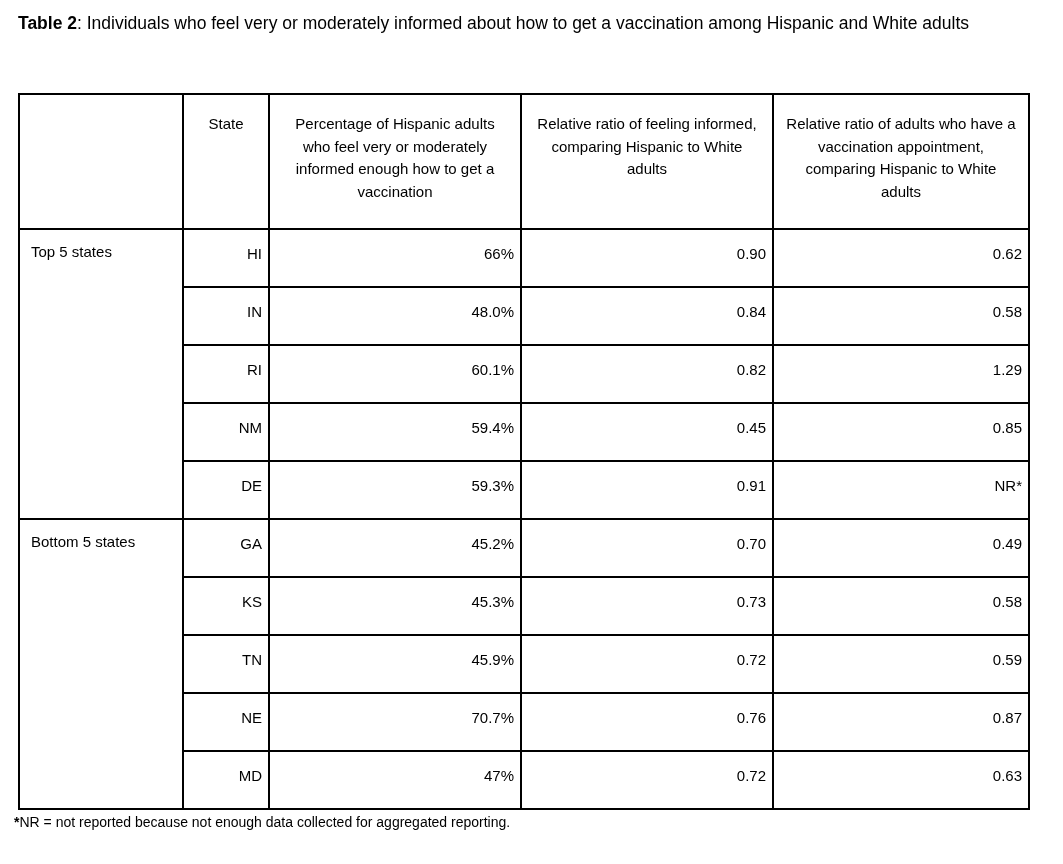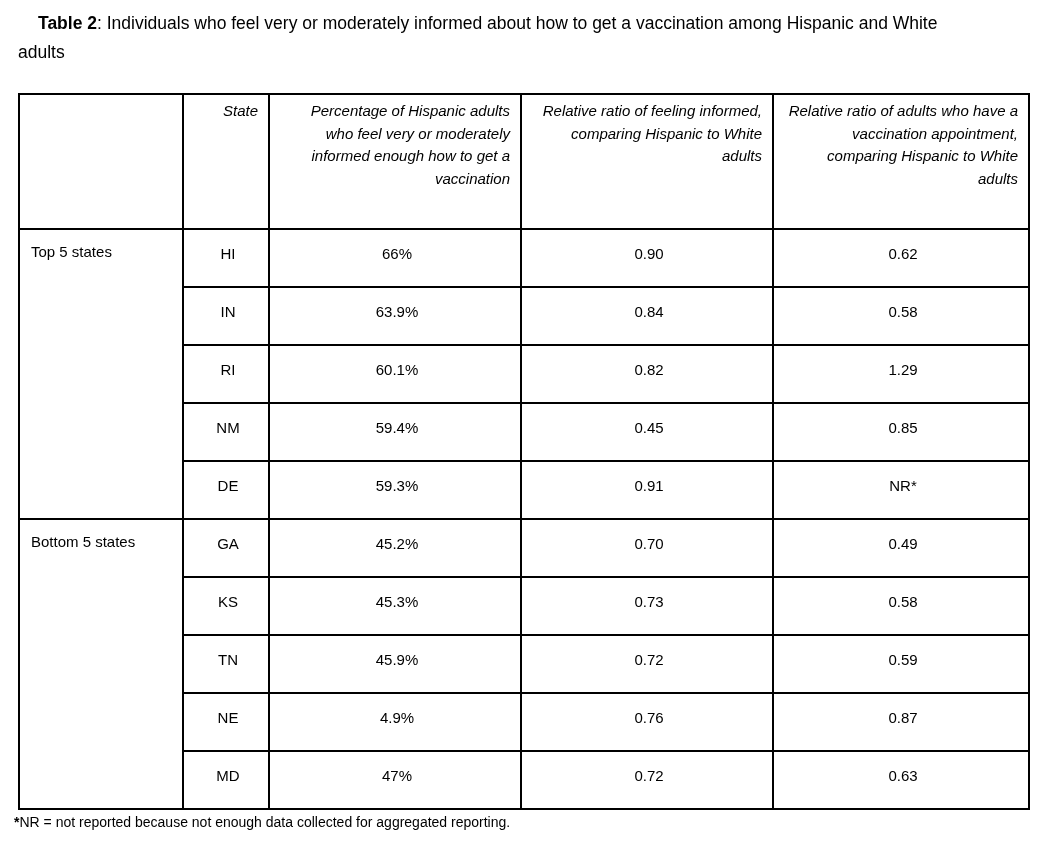--- a/index.html
+++ b/index.html
@@ -17,54 +17,53 @@
   }
   .title {
     position: absolute;
     left: 18px;
     top: 9px;
     width: 965px;
     font-size: 17.5px;
     line-height: 29px;
     color: #000000;
   }
-  .title b { font-weight: 700; margin-left: 20px; }
+  .title b { font-weight: 700; }
   table.data-table {
     position: absolute;
     left: 18px;
     top: 93px;
     width: 1010px;
     border-collapse: collapse;
     table-layout: fixed;
   }
   table.data-table th,
   table.data-table td {
     border: 2px solid #000000;
     font-size: 15px;
     color: #000000;
     vertical-align: top;
     overflow: hidden;
   }
   tr.header-row { height: 135px; }
   tr.data-row { height: 58px; margin-left: 40px; }
   th.col-header {
     font-weight: 400;
-    text-align: right;
-    padding: 5px 10px 0 10px;
+    text-align: center;
+    padding: 18px 10px 0 10px;
     line-height: 22.5px;
-    font-style: italic;
   }
   td.group-cell {
     text-align: left;
     padding: 12px 8px 0 11px;
     line-height: 20px;
   }
   td.state-cell,
   td.value-cell {
-    text-align: center;
+    text-align: right;
     padding: 14px 6px 0 10px;
     line-height: 20px;
   }
   .footnote {
     position: absolute;
     left: 14px;
     top: 810px;
     width: 1030px;
     font-size: 14px;
     line-height: 24px;
@@ -98,21 +97,21 @@
 
       <tr class="data-row">
         <td class="group-cell" rowspan="5">Top 5 states</td>
         <td class="state-cell">HI</td>
         <td class="value-cell">66%</td>
         <td class="value-cell">0.90</td>
         <td class="value-cell">0.62</td>
       </tr>
       <tr class="data-row">
         <td class="state-cell">IN</td>
-        <td class="value-cell">63.9%</td>
+        <td class="value-cell">48.0%</td>
         <td class="value-cell">0.84</td>
         <td class="value-cell">0.58</td>
       </tr>
       <tr class="data-row">
         <td class="state-cell">RI</td>
         <td class="value-cell">60.1%</td>
         <td class="value-cell">0.82</td>
         <td class="value-cell">1.29</td>
       </tr>
       <tr class="data-row">
@@ -142,21 +141,21 @@
         <td class="value-cell">0.58</td>
       </tr>
       <tr class="data-row">
         <td class="state-cell">TN</td>
         <td class="value-cell">45.9%</td>
         <td class="value-cell">0.72</td>
         <td class="value-cell">0.59</td>
       </tr>
       <tr class="data-row">
         <td class="state-cell">NE</td>
-        <td class="value-cell">4.9%</td>
+        <td class="value-cell">70.7%</td>
         <td class="value-cell">0.76</td>
         <td class="value-cell">0.87</td>
       </tr>
       <tr class="data-row">
         <td class="state-cell">MD</td>
         <td class="value-cell">47%</td>
         <td class="value-cell">0.72</td>
         <td class="value-cell">0.63</td>
       </tr>
     </tbody>

